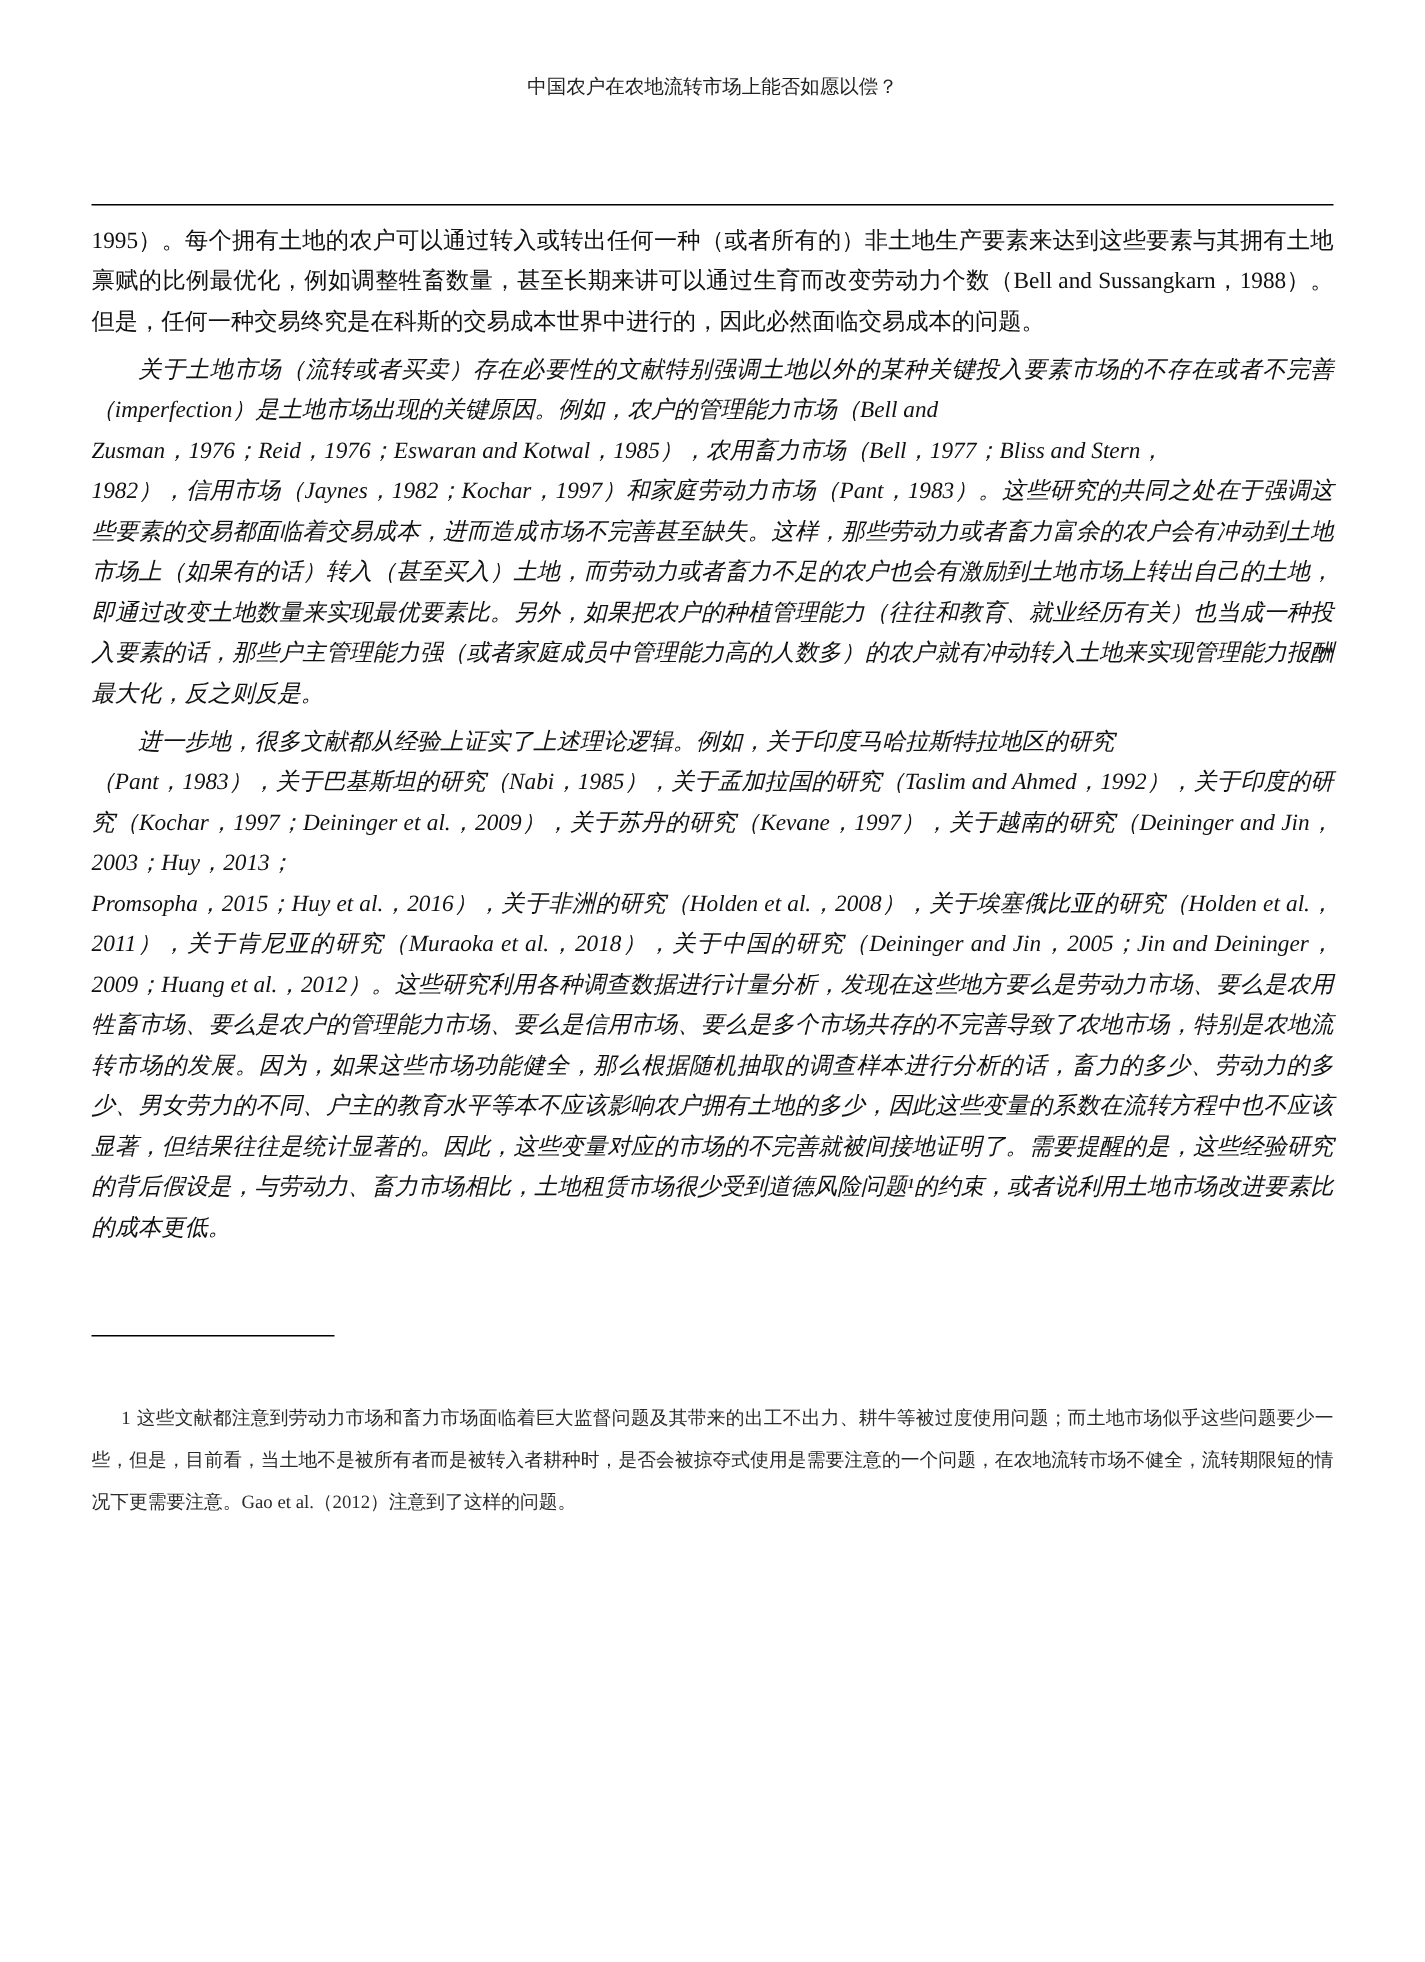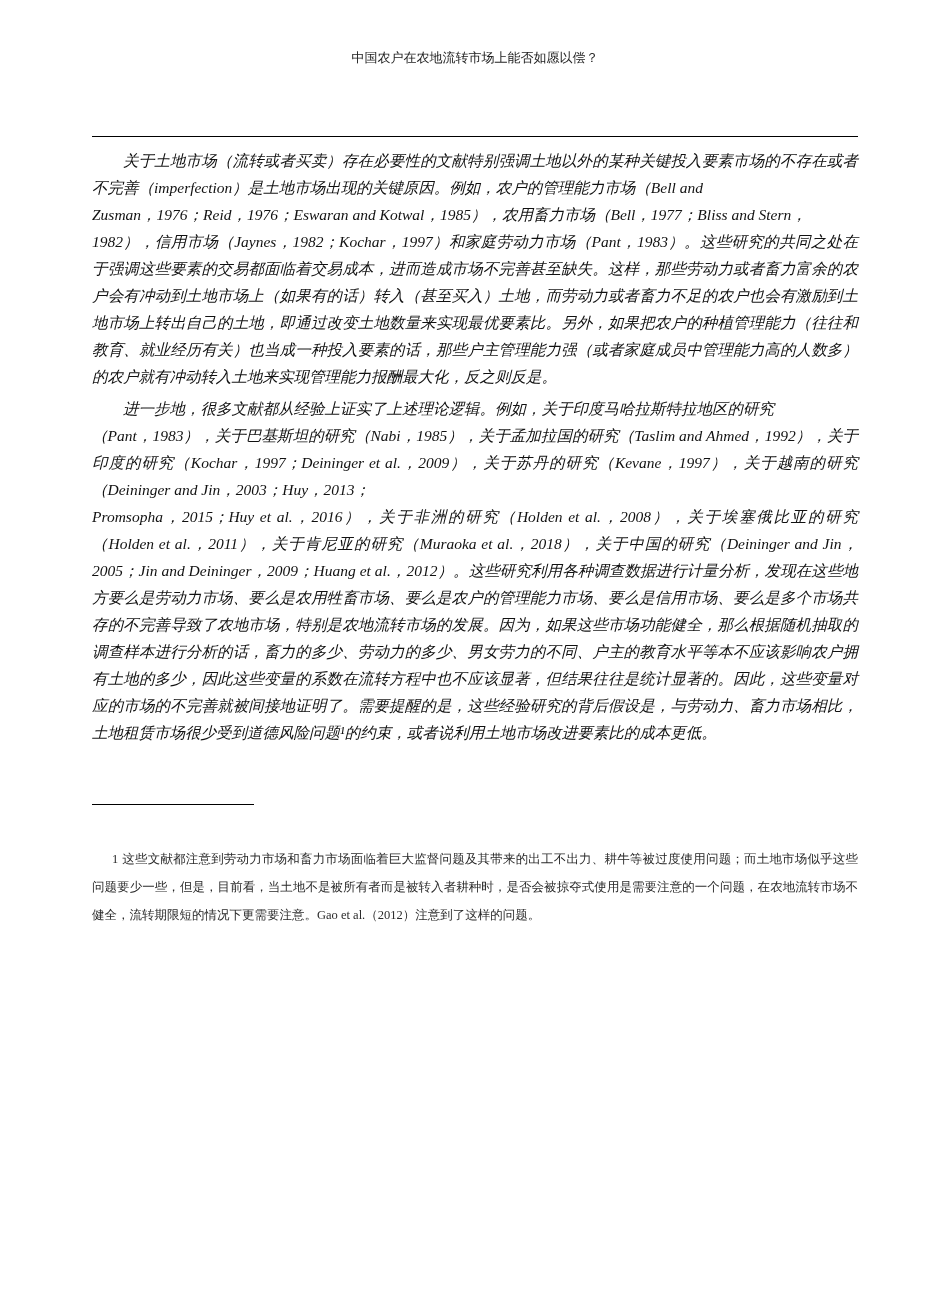--- a/index.html
+++ b/index.html
@@ -7,21 +7,21 @@
     padding: 0;
     background: #ffffff;
   }
   .page {
     position: relative;
     width: 950px;
     height: 1308px;
     margin: 0 auto;
     background: #ffffff;
     box-sizing: border-box;
-    padding: 0 92px;
+    padding: 0 61px;
     font-family: "Liberation Serif", "DejaVu Serif", serif;
     color: #1a1a1a;
   }
   .header-title {
     padding-top: 50px;
     text-align: center;
     font-size: 13px;
     line-height: 16px;
     color: #222222;
   }
@@ -72,20 +72,21 @@
 <body>
 
 <div class="page">
 
   <div class="header-title">中国农户在农地流转市场上能否如愿以偿？</div>
 
   <hr class="header-rule">
 
   <div class="content">
 
+    <p class="para">1995）。每个拥有土地的农户可以通过转入或转出任何一种（或者所有的）非土地生产要素来达到这些要素与其拥有土地禀赋的比例最优化，例如调整牲畜数量，甚至长期来讲可以通过生育而改变劳动力个数（Bell and Sussangkarn，1988）。但是，任何一种交易终究是在科斯的交易成本世界中进行的，因此必然面临交易成本的问题。</p>
 
     <p class="para indent">关于土地市场（流转或者买卖）存在必要性的文献特别强调土地以外的某种关键投入要素市场的不存在或者不完善（imperfection）是土地市场出现的关键原因。例如，农户的管理能力市场（Bell and
 Zusman，1976；Reid，1976；Eswaran and Kotwal，1985），农用畜力市场（Bell，1977；Bliss and Stern，
 1982），信用市场（Jaynes，1982；Kochar，1997）和家庭劳动力市场（Pant，1983）。这些研究的共同之处在于强调这些要素的交易都面临着交易成本，进而造成市场不完善甚至缺失。这样，那些劳动力或者畜力富余的农户会有冲动到土地市场上（如果有的话）转入（甚至买入）土地，而劳动力或者畜力不足的农户也会有激励到土地市场上转出自己的土地，即通过改变土地数量来实现最优要素比。另外，如果把农户的种植管理能力（往往和教育、就业经历有关）也当成一种投入要素的话，那些户主管理能力强（或者家庭成员中管理能力高的人数多）的农户就有冲动转入土地来实现管理能力报酬最大化，反之则反是。</p>
 
     <p class="para indent">进一步地，很多文献都从经验上证实了上述理论逻辑。例如，关于印度马哈拉斯特拉地区的研究
 （Pant，1983），关于巴基斯坦的研究（Nabi，1985），关于孟加拉国的研究（Taslim and Ahmed，1992），关于印度的研究（Kochar，1997；Deininger et al.，2009），关于苏丹的研究（Kevane，1997），关于越南的研究（Deininger and Jin，2003；Huy，2013；
 Promsopha，2015；Huy et al.，2016），关于非洲的研究（Holden et al.，2008），关于埃塞俄比亚的研究（Holden et al.，2011），关于肯尼亚的研究（Muraoka et al.，2018），关于中国的研究（Deininger and Jin，2005；Jin and Deininger，2009；Huang et al.，2012）。这些研究利用各种调查数据进行计量分析，发现在这些地方要么是劳动力市场、要么是农用牲畜市场、要么是农户的管理能力市场、要么是信用市场、要么是多个市场共存的不完善导致了农地市场，特别是农地流转市场的发展。因为，如果这些市场功能健全，那么根据随机抽取的调查样本进行分析的话，畜力的多少、劳动力的多少、男女劳力的不同、户主的教育水平等本不应该影响农户拥有土地的多少，因此这些变量的系数在流转方程中也不应该显著，但结果往往是统计显著的。因此，这些变量对应的市场的不完善就被间接地证明了。需要提醒的是，这些经验研究的背后假设是，与劳动力、畜力市场相比，土地租赁市场很少受到道德风险问题¹的约束，或者说利用土地市场改进要素比的成本更低。</p>
 
   </div>

